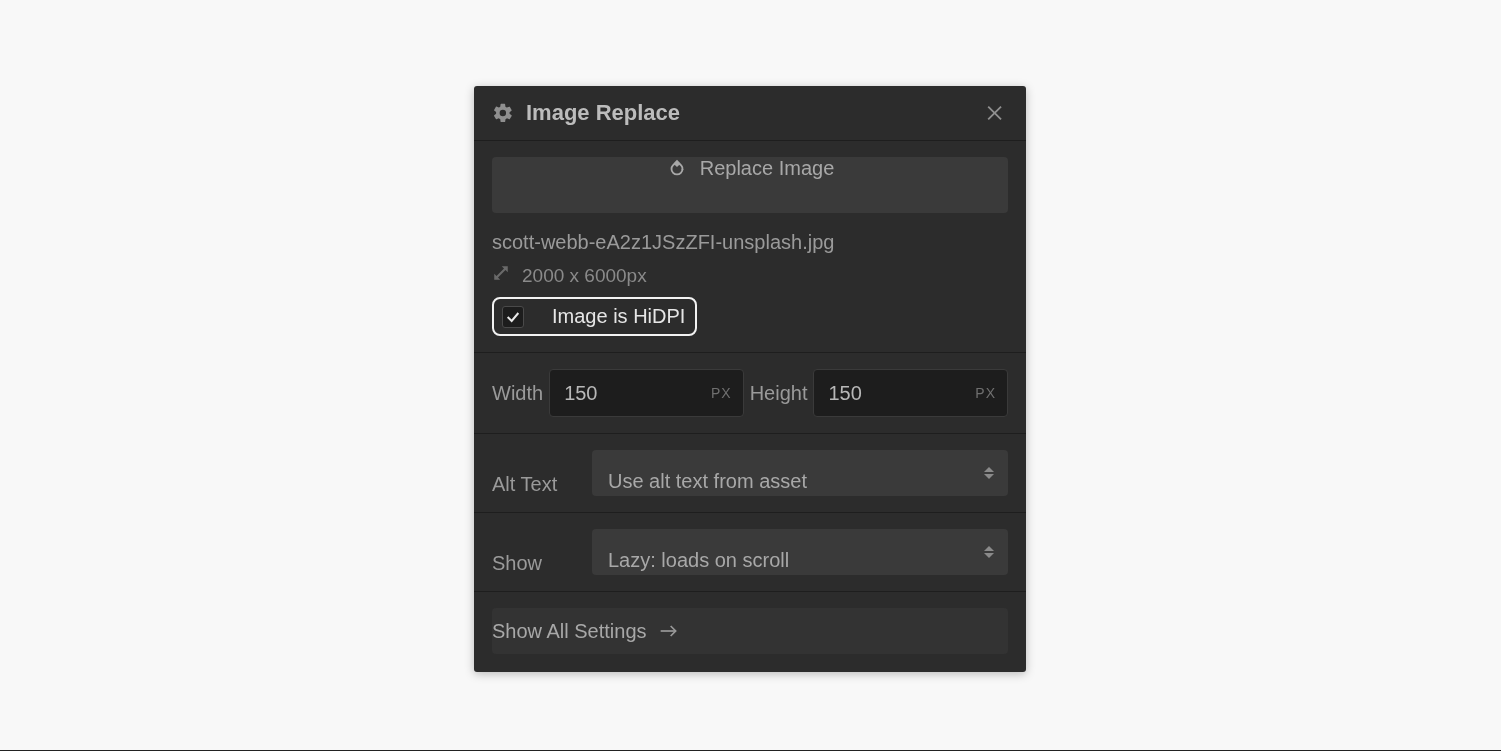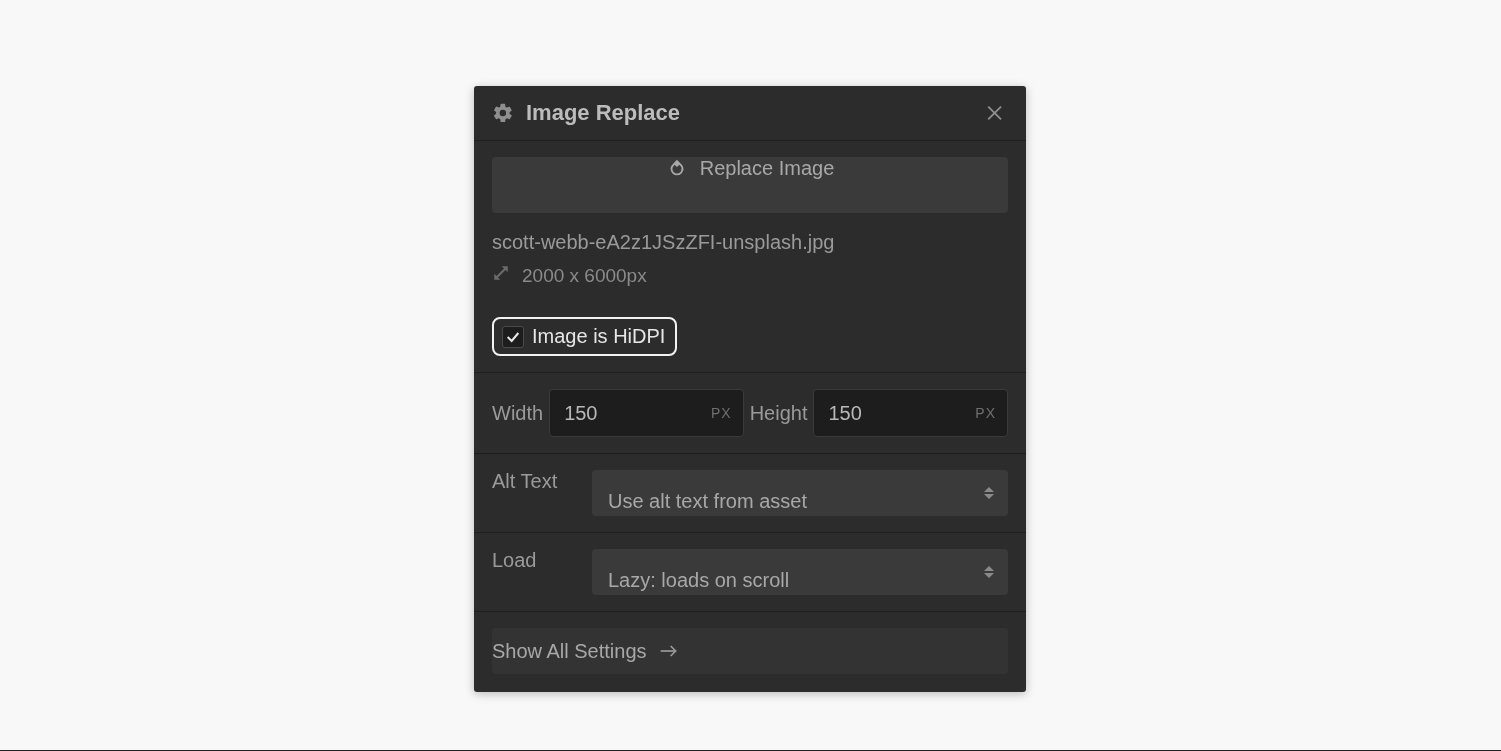--- a/index.html
+++ b/index.html
@@ -88,25 +88,25 @@
     font-size: 19px;
     color: #8a8a8a;
     margin-bottom: 6px;
   }
   .meta-row svg { flex-shrink: 0; }
 
   
   .hidpi-wrap {
     display: inline-flex;
     align-items: center;
-    gap: 8px;
+    gap: 28px;
     border: 2.5px solid #f2f2f2;
     border-radius: 8px;
     padding: 6px 10px 6px 8px;
-    margin-top: 24px;
+    margin-top: 4px;
   }
   .checkbox {
     width: 22px; height: 22px;
     background: #1d1d1d;
     border: 1px solid #4a4a4a;
     border-radius: 3px;
     display: flex;
     align-items: center;
     justify-content: center;
   }
@@ -148,21 +148,21 @@
     top: 50%;
     transform: translateY(-50%);
     font-size: 14px;
     letter-spacing: 1px;
     color: #6f6f6f;
   }
 
   
   .select-row {
     display: flex;
-    align-items: flex-start;
+    align-items: flex-end;
     gap: 14px;
   }
   .select-label {
     width: 86px;
     font-size: 20px;
     color: #9a9a9a;
     flex-shrink: 0;
   }
   .select-ctrl {
     flex: 1;
@@ -289,21 +289,21 @@
         <span class="select-caret">
           <span class="tri up"></span>
             <span class="tri down"></span>
         </span>
       </div>
     </div>
   </div>
 
   <div class="section">
     <div class="select-row">
-      <div class="select-label">Load</div>
+      <div class="select-label">Show</div>
       <div class="select-ctrl">
         <span>Lazy: loads on scroll</span>
         <span class="select-caret">
           <span class="tri up"></span>
             <span class="tri down"></span>
         </span>
       </div>
     </div>
   </div>
 

